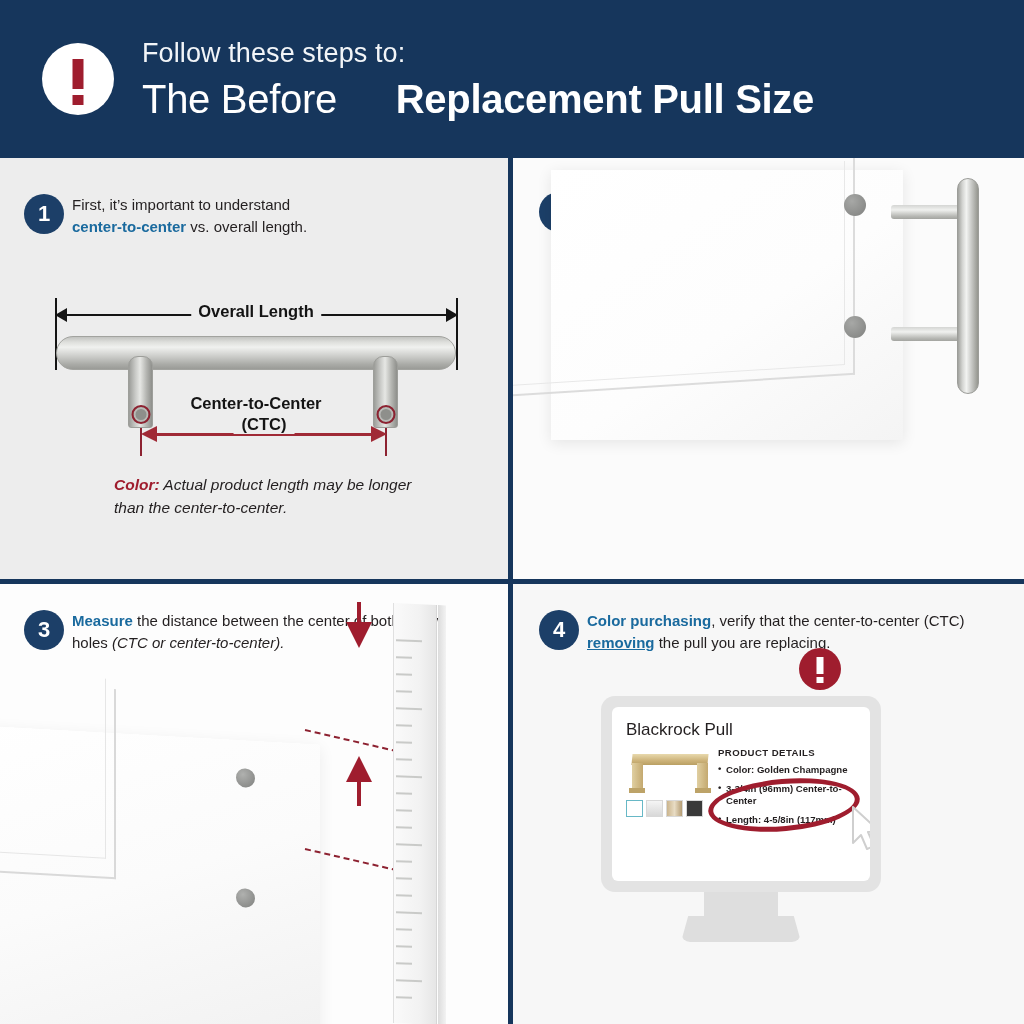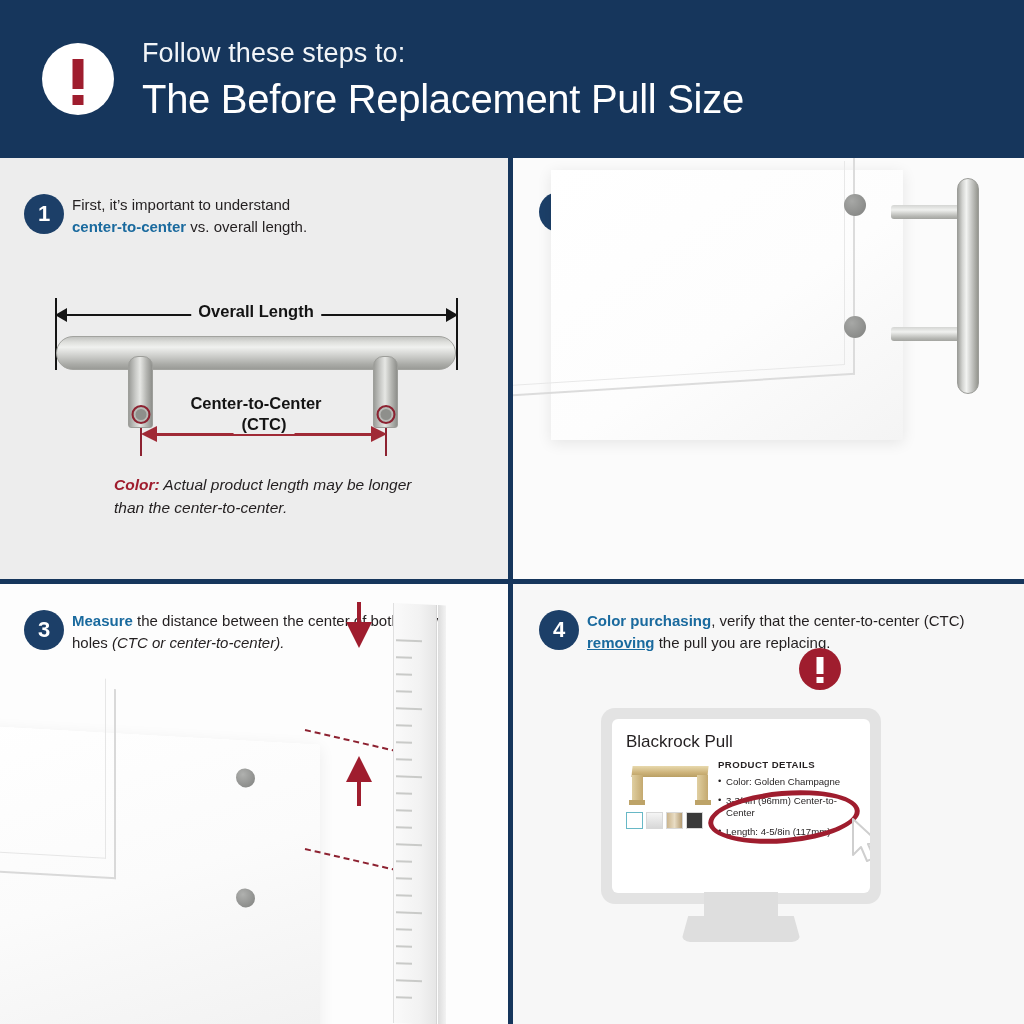--- a/index.html
+++ b/index.html
@@ -29,21 +29,21 @@
   .header-icon .bang-dot {
     position:absolute; left:50%; top:52px; transform:translateX(-50%);
     width:11px; height:10px; background:#9f1d2e;
   }
   .header-text { color:#ffffff; line-height:1; }
   .header-kicker {
     font-size:27px; font-weight:400; letter-spacing:.1px;
     margin-bottom:12px; color:#f2f5f8;
   }
   .header-title { font-size:40px; font-weight:400; letter-spacing:-.3px; white-space:nowrap; }
-  .header-title b { font-weight:400; }
+  .header-title b { font-weight:700;margin-left:48px; }
 
   
   .grid {
     position:absolute; left:0; top:158px; width:1024px; height:866px;
     background:#16365c;
   }
   .panel { position:absolute; overflow:hidden; }
   .p1 { left:0;   top:0;   width:508px; height:421px; background:#ededed; }
   .p2 { left:513px; top:0; width:511px; height:421px; background:#fbfbfb; }
   .p3 { left:0;   top:426px; width:508px; height:440px; background:#fdfdfd; }
@@ -193,21 +193,21 @@
   }
   .ruler .mk { position:absolute; left:2px; height:2px; background:#c9cac8; }
   .ruler .sh {
     position:absolute; left:44px; top:0; width:8px; height:290px;
     background:linear-gradient(to right,#dcdcdc,#f3f3f3);
   }
 
   
   .monitor { position:absolute; left:88px; top:112px; width:280px; height:248px; }
   .mon-body {
-    position:absolute; left:0; top:12px; width:280px; height:196px;
+    position:absolute; left:0; top:0; width:280px; height:196px;
     background:#e3e3e3; border-radius:14px; padding:11px;
   }
   .mon-screen {
     width:100%; height:100%; background:#ffffff; border-radius:6px;
     padding:13px 14px 10px 14px; position:relative; overflow:hidden;
   }
   .mon-neck {
     position:absolute; left:50%; transform:translateX(-50%);
     top:196px; width:74px; height:26px; background:#dedede;
   }
@@ -237,21 +237,21 @@
   }
   .pull-img .pfoot.l { left:1px; } .pull-img .pfoot.r { right:1px; }
   .thumbs { display:flex; gap:3px; }
   .thumb { width:17px; height:17px; border:1px solid #d8d8d8; background:#f0f0f0; }
   .thumb.sel { border:1.5px solid #67b8c6; background:#ffffff; }
   .thumb.t2 { background:linear-gradient(#f5f5f5,#d8d8d8); }
   .thumb.t3 { background:linear-gradient(90deg,#cbb58d,#e8dcc4 50%,#b59d74); }
   .thumb.t4 { background:#3a3a3a; }
   .prod-right { flex:1; padding-left:4px; }
   .pd-head { font-size:9.6px; font-weight:700; letter-spacing:.45px; color:#231f20; margin-bottom:6px; }
-  .pd-item { font-size:9.6px; font-weight:400; color:#231f20; line-height:1.32; margin-bottom:6px; padding-left:8px; position:relative; }
+  .pd-item { font-size:9.6px; font-weight:700; color:#231f20; line-height:1.32; margin-bottom:6px; padding-left:8px; position:relative; }
   .pd-item:before { content:"•"; position:absolute; left:0; top:-1px; }
   .ellipse {
     position:absolute; left:96px; top:72px; width:152px; height:52px;
     border:5px solid #9f1d2e; border-radius:50%;
     transform:rotate(-5deg); pointer-events:none;
   }
   .cursor {
     position:absolute; left:238px; top:98px; width:34px; height:46px;
     pointer-events:none;
   }

